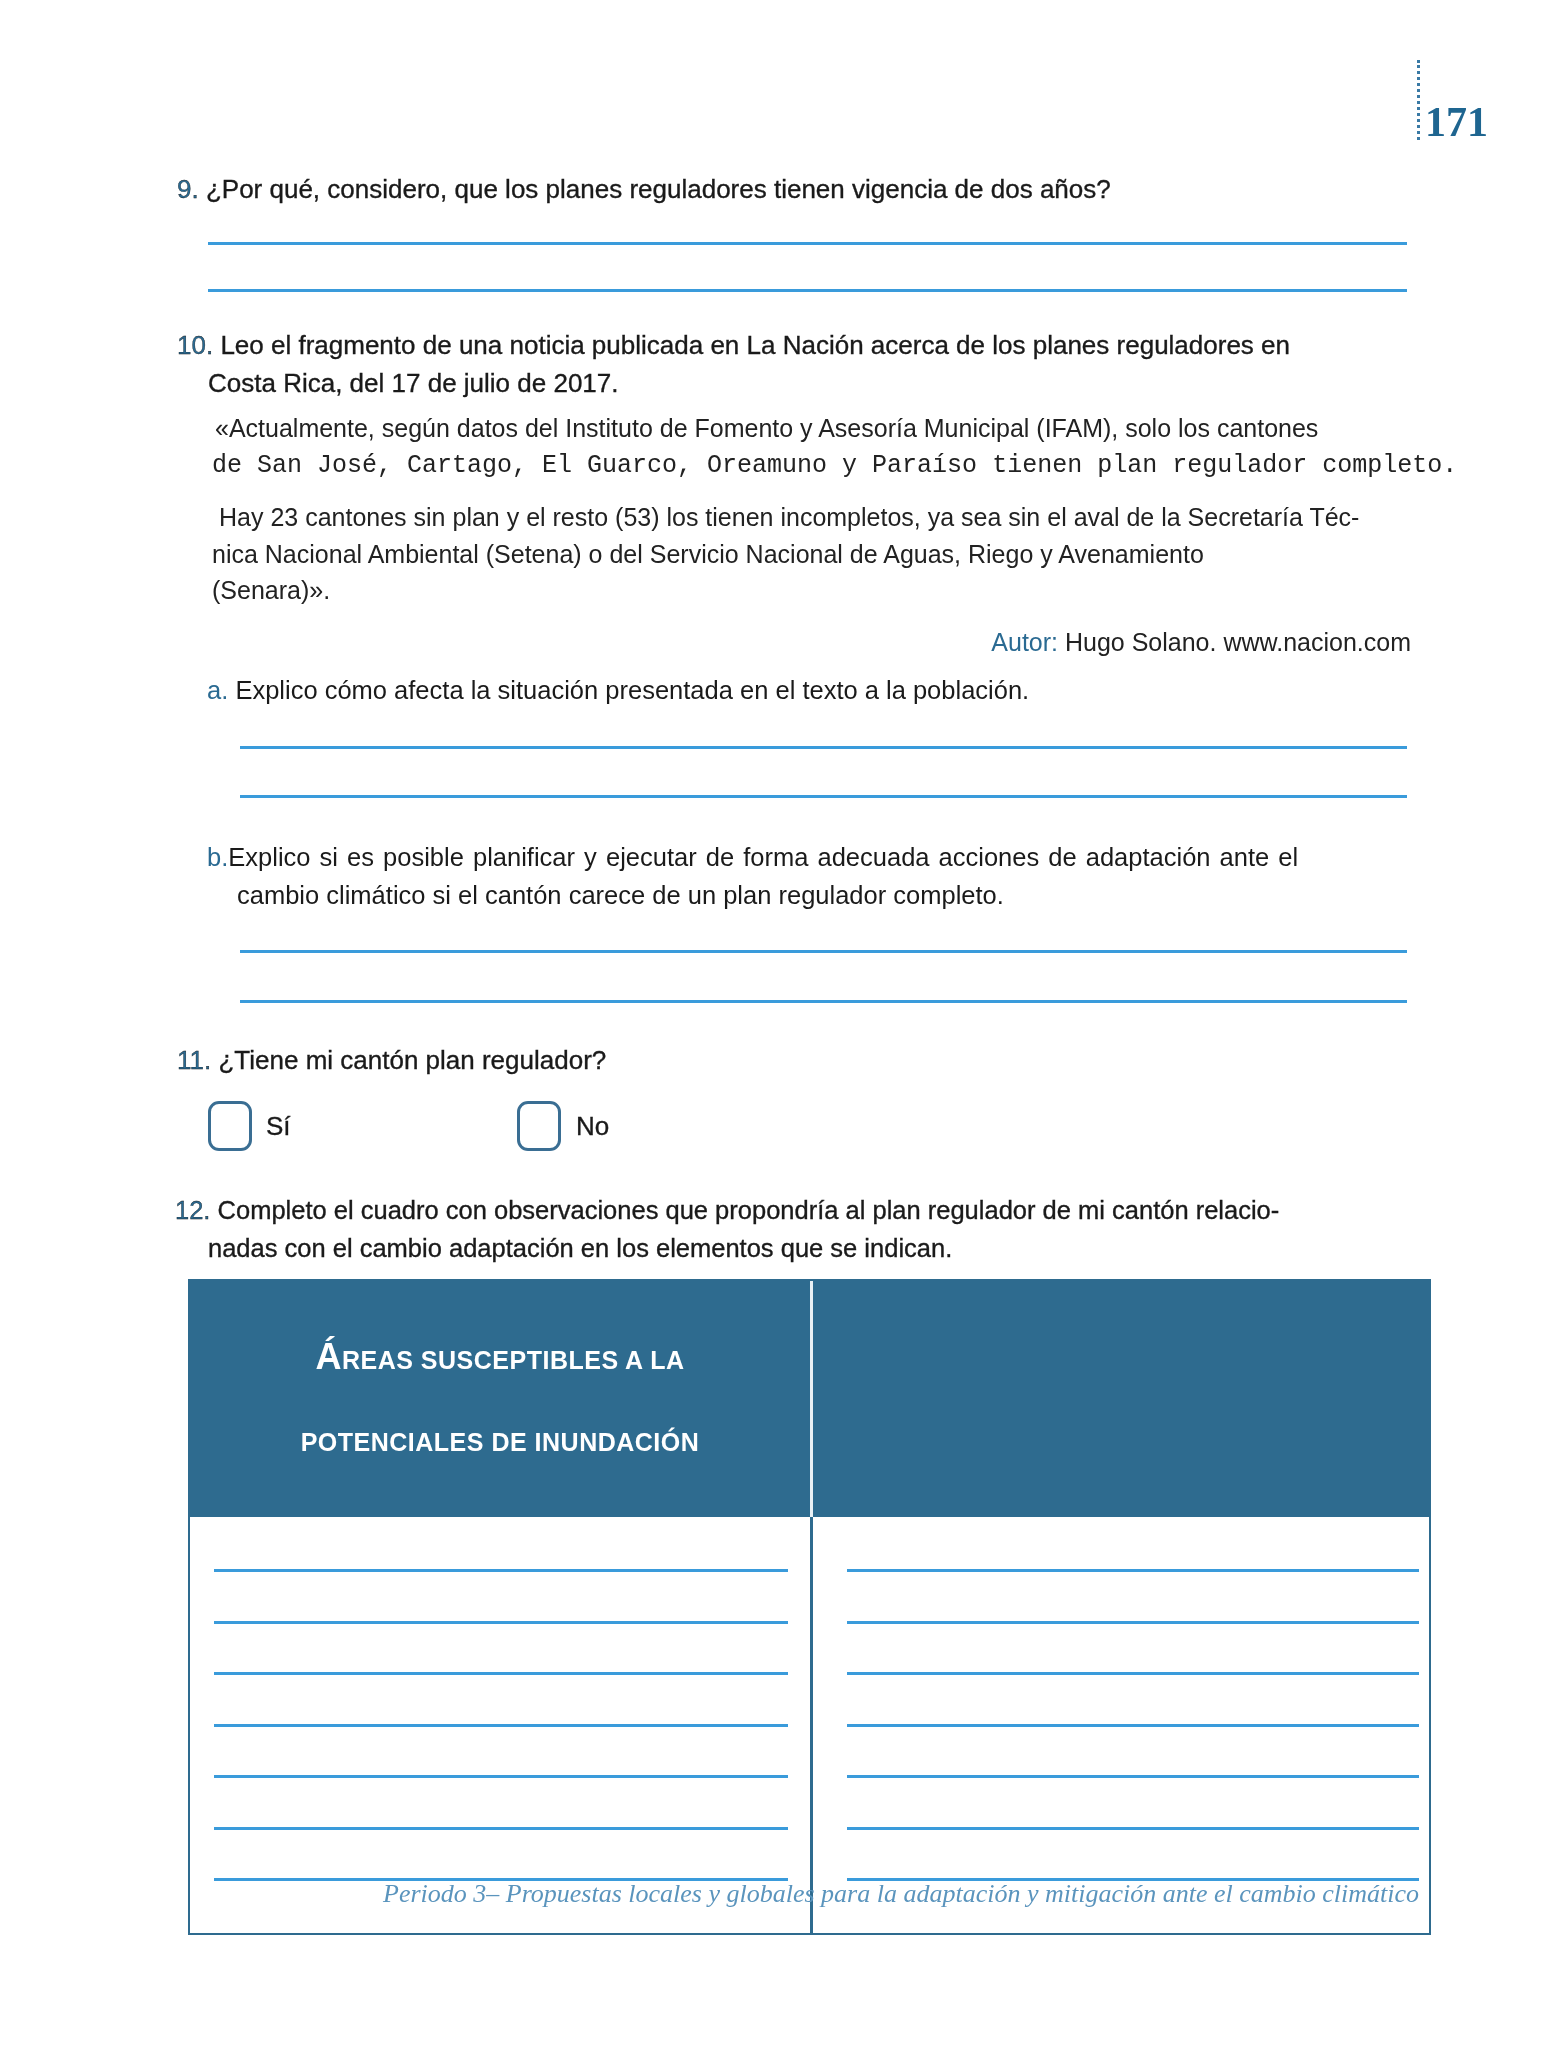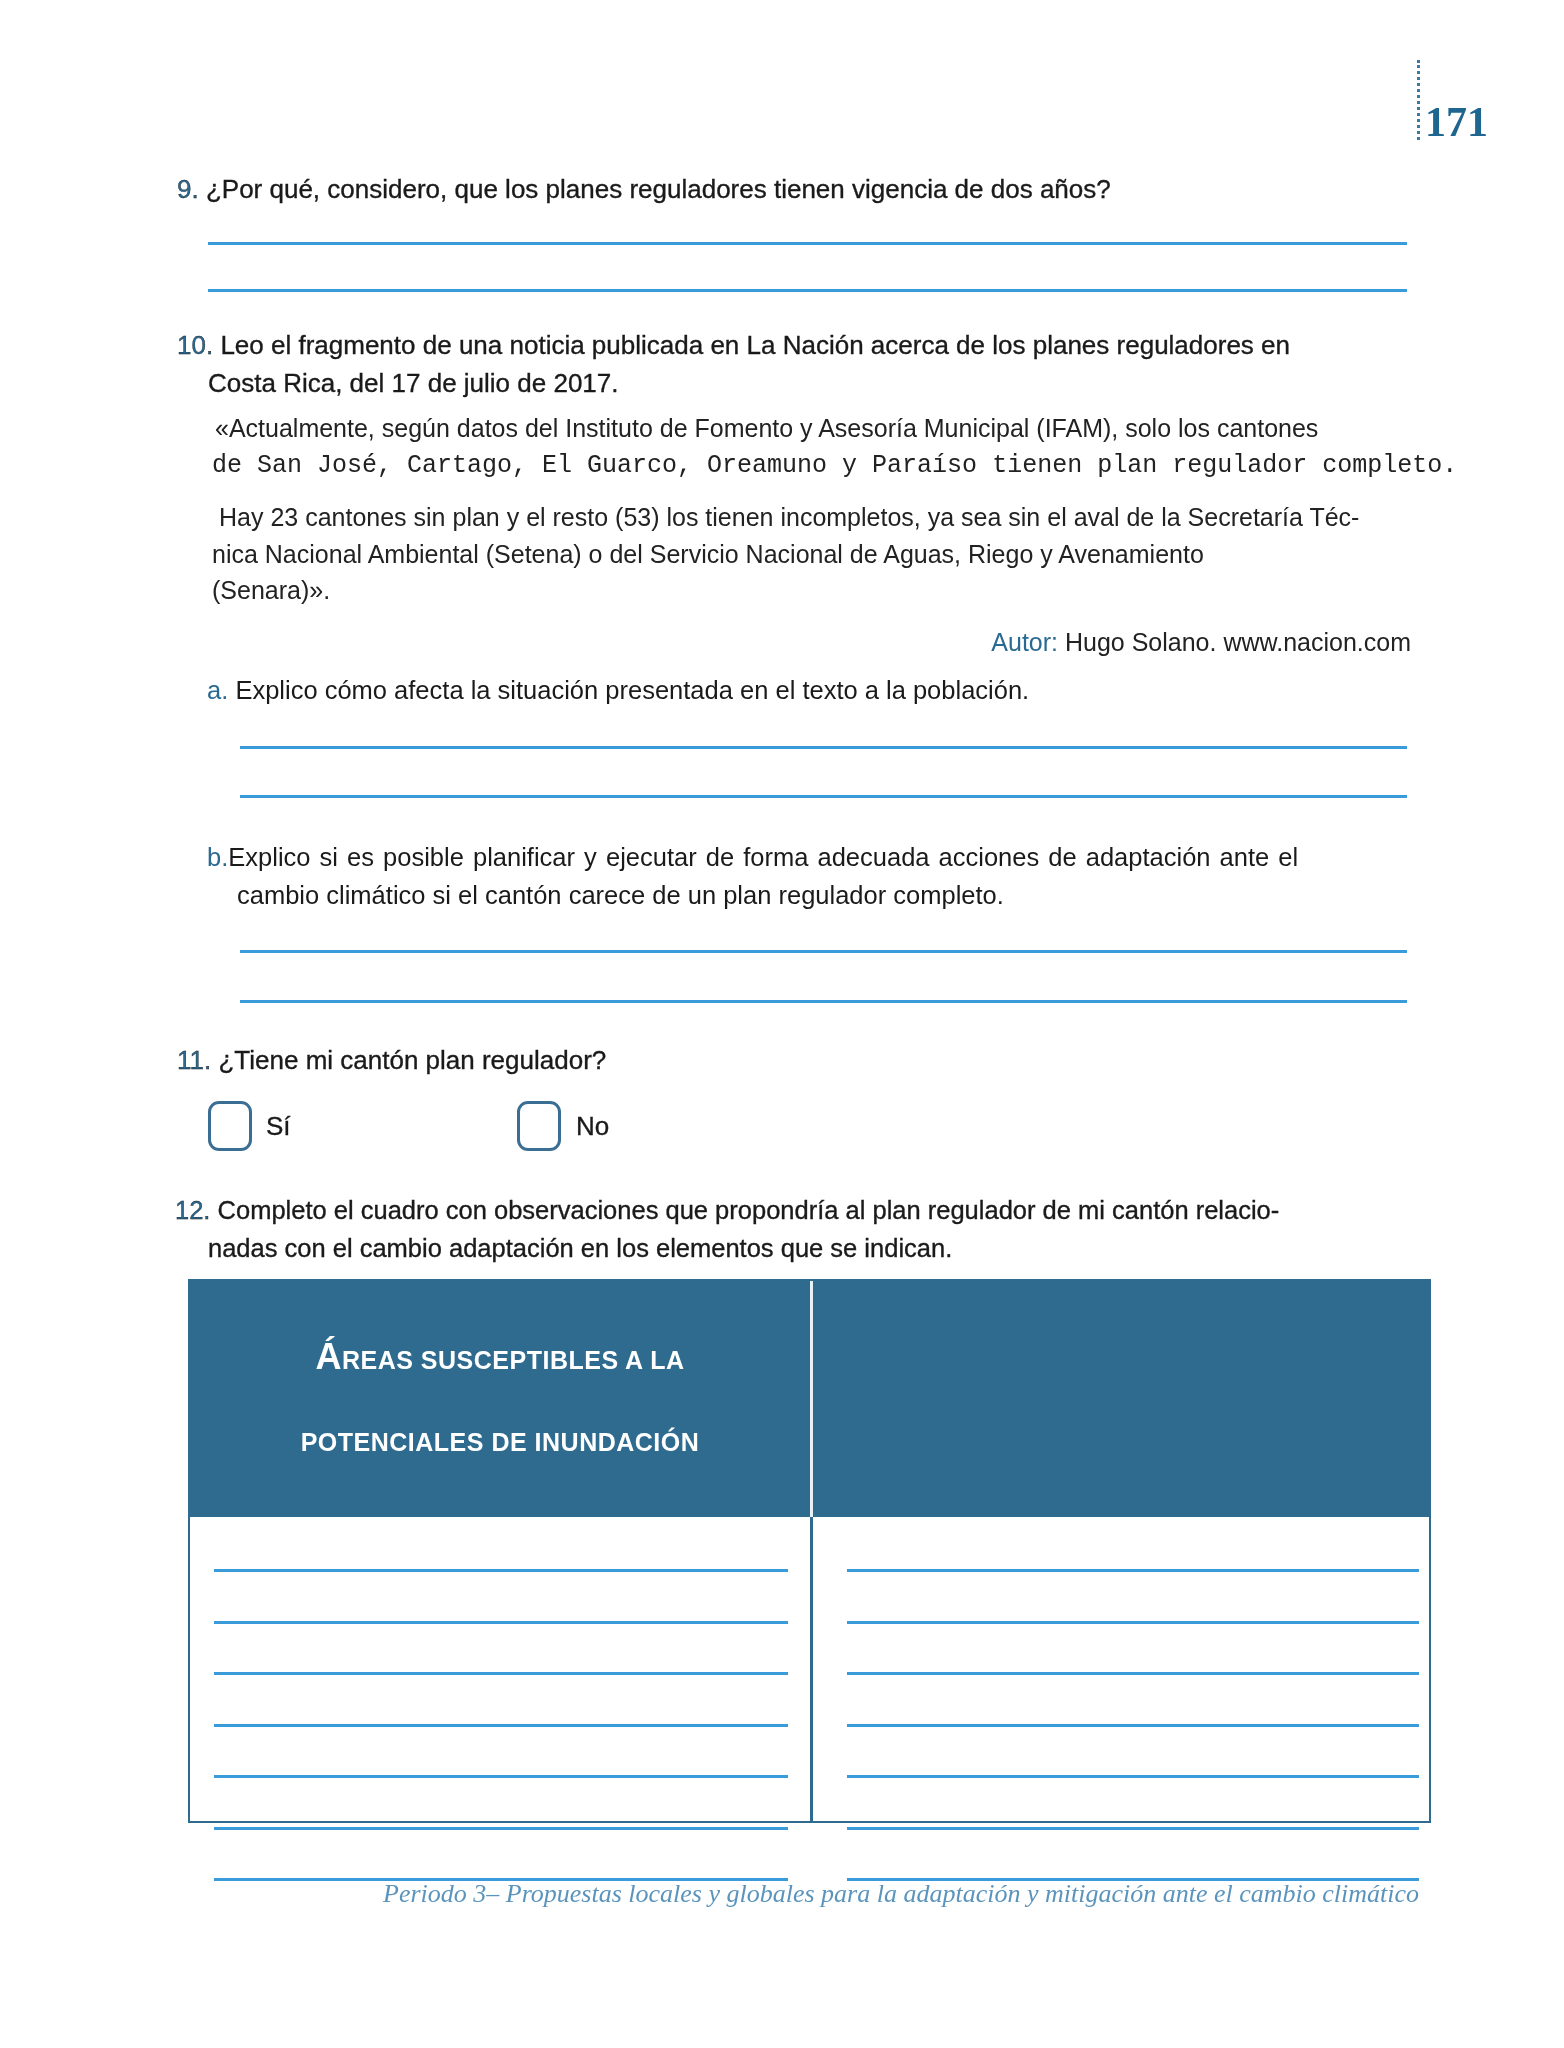--- a/index.html
+++ b/index.html
@@ -8,21 +8,21 @@
   .num { color: #2a6a92; }
   .dots { position: absolute; left: 1417px; top: 60px; height: 80px; border-left: 3px dotted #3a7aa5; }
   .page-num { position: absolute; left: 1425px; top: 98px; font-family: "Liberation Serif", serif;
               font-weight: bold; font-size: 42px; color: #1e6590; }
   .q { position: absolute; font-size: 26px; line-height: 38px; }
   .qbold { font-weight: normal; -webkit-text-stroke: 0.35px #1a1a1a; }
   .quote { position: absolute; font-size: 25px; line-height: 37px; color: #222; }
   .line { position: absolute; height: 3px; background: #3a9bdb; }
   .checkbox { position: absolute; width: 44px; height: 50px; border: 3px solid #3a6e93; border-radius: 11px; box-sizing: border-box; cursor: pointer; }
   .cb-label { position: absolute; font-size: 26px; -webkit-text-stroke: 0.35px #1a1a1a; }
-  .table { position: absolute; left: 188px; top: 1279px; width: 1243px; height: 544px;
+  .table { position: absolute; left: 188px; top: 1279px; width: 1243px; height: 656px;
            border: 2px solid #2e6b8f; box-sizing: border-box; }
   .thead { position: absolute; left: 0; top: 0; width: 100%; height: 236px; background: #2e6b8f; }
   .th { position: absolute; top: 0; height: 236px; display: flex; align-items: center; justify-content: center;
         text-align: center; color: #ffffff; font-weight: bold; font-size: 25px; line-height: 41px; letter-spacing: 0.5px; }
   .th .big { font-size: 36px; }
   .col-divider-head { position: absolute; left: 620px; top: 0; width: 3px; height: 236px; background: #e9f1f6; }
   .col-divider { position: absolute; left: 620px; top: 236px; width: 3px; bottom: 0; background: #2e6b8f; }
   .footer { position: absolute; right: 145px; top: 1879px; font-family: "Liberation Serif", serif;
             font-style: italic; font-size: 26px; color: #5a94bd; }
 </style>

